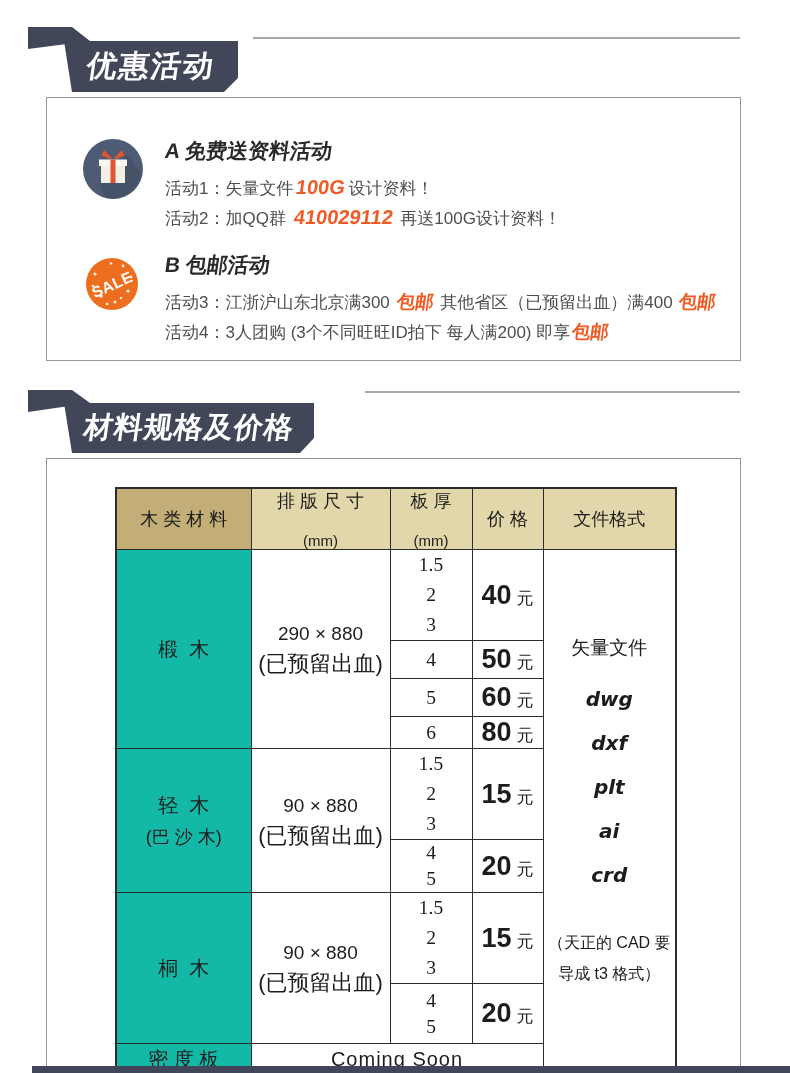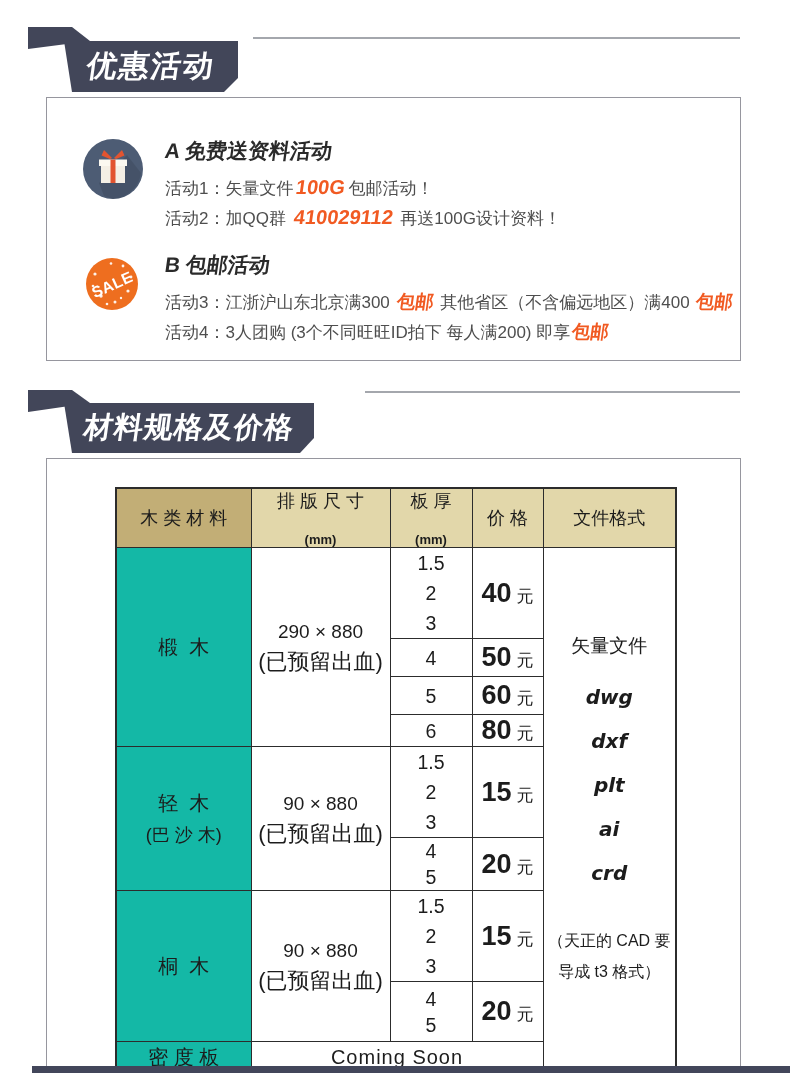--- a/index.html
+++ b/index.html
@@ -42,26 +42,26 @@
   .hl-sm{font-size:18.5px;padding:0 2px;}
 
   
   .spec-table{position:absolute;left:115px;top:487px;border-collapse:collapse;table-layout:fixed;
         background:#fff;border:2.5px solid #2c2c2c;}
   .spec-table td{border:1.5px solid #2c2c2c;text-align:center;vertical-align:middle;
         color:#1c1c1c;padding:0;overflow:hidden;}
   .pre{white-space:pre;}
   .h{background:#e2d7aa;font-size:18px;}
   .h1{background:#c2ae76;}
-  .unit{font-size:13px;margin-top:19px;font-weight:bold;}
+  .unit{font-size:15px;margin-top:19px;}
   .mat{background:#14b8a6;font-size:20px;}
   .mat-sub{font-size:18px;margin-top:6px;}
   .size-cell{font-size:19px;line-height:30px;}
   .size-note{font-size:22px;}
-  .th-lines div{line-height:30px;font-size:19.5px;}
+  .th-lines div{line-height:30px;font-size:19.5px;font-family:Liberation Serif, serif;}
   .tight div{line-height:26px;}
   .price b{font-size:27px;}
   .price .yuan{font-size:17px;margin-left:5px;}
   .fmt{vertical-align:top;padding-top:24px;font-size:19px;}
   .fmt-title{margin-bottom:16px;}
   .fmt-item{font-style:italic;font-weight:bold;line-height:44px;font-size:20px;
         font-family:"DejaVu Sans",sans-serif;}
   .fmt-note{margin-top:30px;font-size:16px;line-height:31px;}
   .coming{font-size:20px;letter-spacing:1px;}
   .rh66{height:56px}.rh90{height:90px}.rh38{height:38px}.rh30{height:30px}
@@ -94,21 +94,21 @@
     <rect x="28.5" y="21.5" width="5" height="23.5" fill="#e25430"></rect>
     <path d="M30,20 L22,12 L19.5,17.5 L28,21 Z" fill="#e25430"></path>
     <path d="M32,20 L40,12 L42.5,17.5 L34,21 Z" fill="#e25430"></path>
   </svg>
 
   <div class="act-text act-text-a">
     <div class="act-heading">
       <span>A  免费送资料活动</span>
     </div>
     <div class="act-line">
-      <span>活动1：矢量文件</span><span class="hl hl-xl">100G</span><span>包邮活动！</span>
+      <span>活动1：矢量文件</span><span class="hl hl-xl">100G</span><span>设计资料！</span>
     </div>
     <div class="act-line">
       <span class="pre">活动2：加QQ群 </span><span class="hl hl-xl">410029112</span><span class="pre"> 再送100G设计资料！</span>
     </div>
   </div>
 
   <svg class="act-icon sale-icon" width="54" height="54" viewBox="0 0 54 54">
     <circle cx="27" cy="27" r="26" fill="#ee6e1f"></circle>
     <g fill="rgba(255,255,255,0.9)">
       <circle cx="10" cy="17" r="1.6"></circle>
@@ -123,21 +123,21 @@
         <circle cx="22" cy="47" r="1.3"></circle>
     </g>
     <text x="27" y="33" text-anchor="middle" transform="rotate(-24 27 27)" font-size="15.5" font-weight="bold" fill="#ffffff" font-family="Liberation Sans, sans-serif" letter-spacing="0.5">SALE</text>
   </svg>
 
   <div class="act-text act-text-b">
     <div class="act-heading">
       <span>B  包邮活动</span>
     </div>
     <div class="act-line">
-      <span class="pre">活动3：江浙沪山东北京满300 </span><span class="hl hl-sm">包邮</span><span class="pre"> 其他省区（不含偏远地区）满400 </span><span class="hl hl-sm">包邮</span>
+      <span class="pre">活动3：江浙沪山东北京满300 </span><span class="hl hl-sm">包邮</span><span class="pre"> 其他省区（已预留出血）满400 </span><span class="hl hl-sm">包邮</span>
     </div>
     <div class="act-line">
       <span>活动4：3人团购 (3个不同旺旺ID拍下 每人满200) 即享</span><span class="hl hl-sm">包邮</span>
     </div>
   </div>
 
   <div class="rule rule-2"></div>
 
   <div class="banner banner-2">
     <svg width="300" height="82" viewBox="0 0 300 82">

